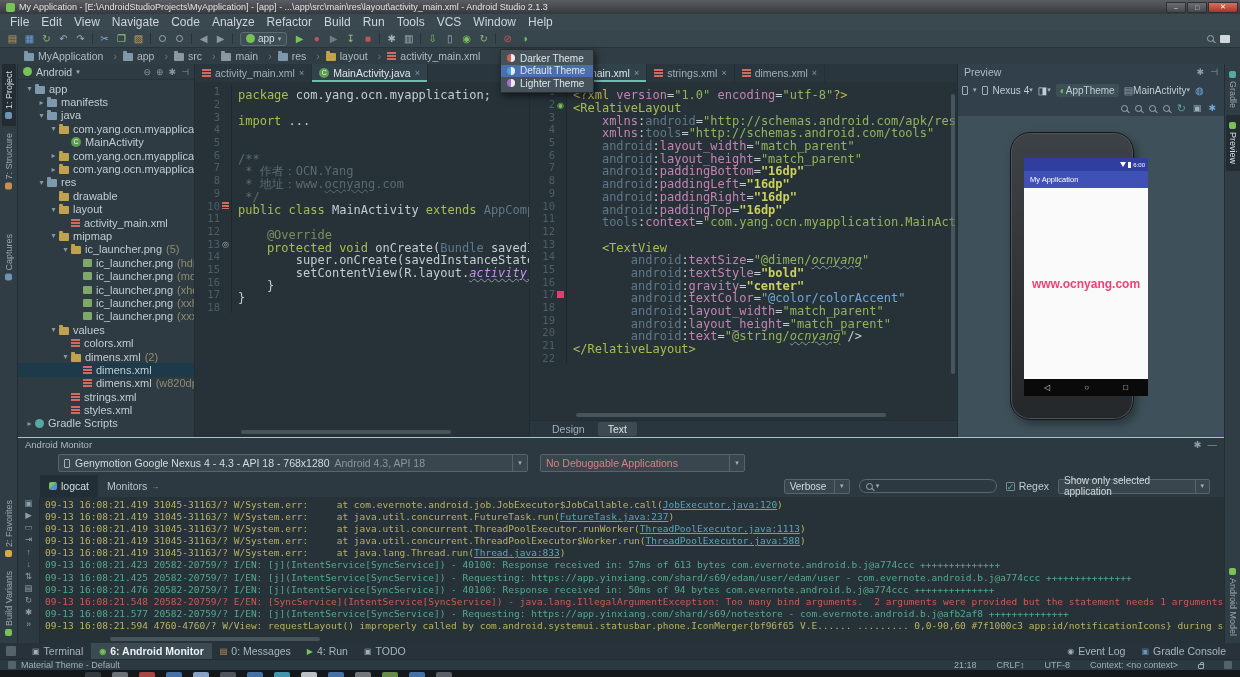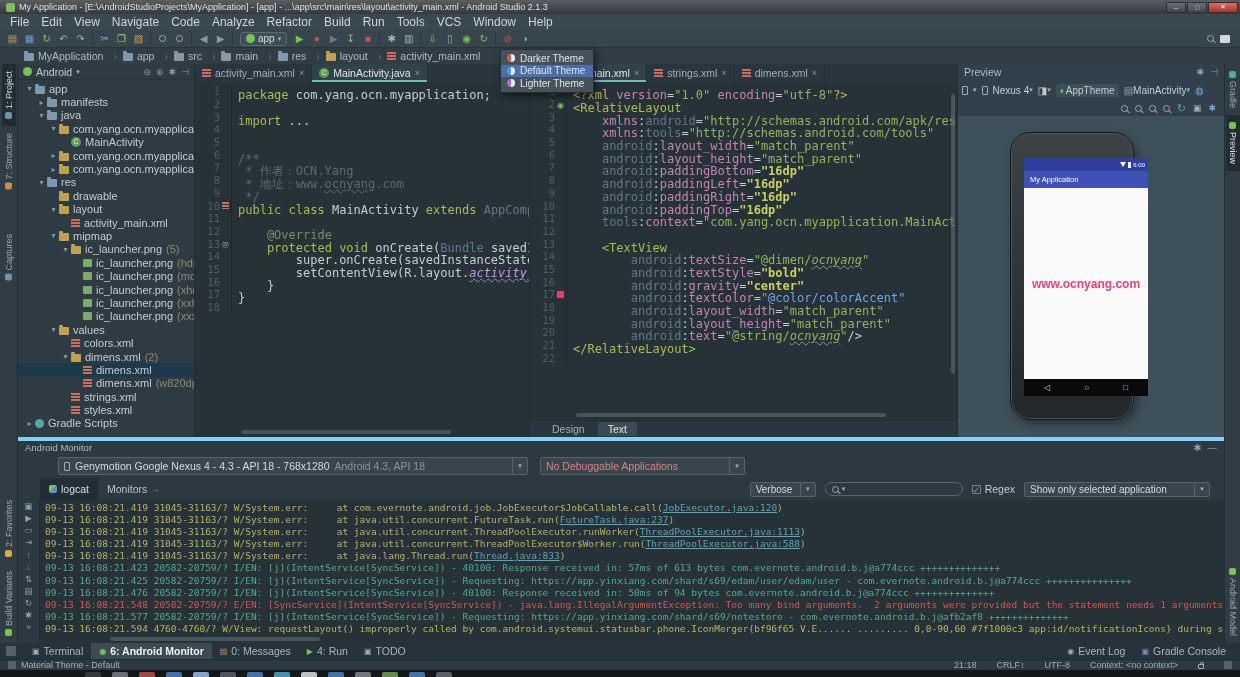--- a/index.html
+++ b/index.html
@@ -117,37 +117,37 @@
       border-radius:20px;border:1px solid #14171a;box-shadow:inset 0 0 0 1px #4d5357,3px 4px 8px rgba(0,0,0,.35);}
   .screen{position:absolute;left:13px;top:25px;width:124px;height:238px;background:#fafafa;display:flex;flex-direction:column;overflow:hidden;}
   .sbar{height:13px;background:#303f9f;color:#fff;display:flex;justify-content:flex-end;align-items:center;gap:2px;padding-right:3px;font-size:6px;}
   .wifi{width:0;height:0;border-left:3px solid transparent;border-right:3px solid transparent;border-top:5px solid #fff;}
   .batt{width:3px;height:6px;background:#fff;}
   .abar{height:17px;background:#3f51b5;color:#fff;font-size:7.5px;display:flex;align-items:center;padding-left:6px;}
   .pbody{flex:1;display:flex;align-items:center;justify-content:center;}
   .ptext{font-weight:bold;font-size:12px;}
   .nbar{height:17px;background:#0a0a0a;color:#cfd8dc;display:flex;align-items:center;justify-content:space-between;font-size:8px;padding:0 20px;}
   
-  .monitor{flex:1;background:#2c3940;border-top:4px solid #7dd3fc;display:flex;flex-direction:column;min-height:0;}
+  .monitor{flex:1;background:#2c3940;border-top:1px solid #7dd3fc;display:flex;flex-direction:column;min-height:0;}
   .mon-head{height:13px;display:flex;align-items:center;justify-content:space-between;padding:0 7px;font-size:9.5px;color:#aebbc3;flex:none;}
   .mon-devrow{height:24px;display:flex;align-items:center;gap:12px;padding-left:40px;flex:none;}
   .combo{display:flex;align-items:center;background:#3a464d;border:1px solid #57646c;border-radius:2px;height:18px;font-size:10.5px;color:#d2dbe0;padding-left:5px;}
   .combo .sub{color:#8a979e;margin-left:5px;}
   .arrowbox{width:15px;align-self:stretch;border-left:1px solid #57646c;display:flex;align-items:center;justify-content:center;margin-left:auto;color:#9fb0ba;font-size:7px;}
   .combo.dev{width:470px;}
   .combo.dbg{width:205px;color:#d98080;}
   .phone-ic{width:6px;height:9px;border:1px solid #9fb0ba;border-radius:1px;margin-right:5px;flex:none;}
   .mon-mid{height:22px;display:flex;align-items:center;padding-left:22px;position:relative;flex:none;}
   .mtab{height:22px;display:flex;align-items:center;gap:4px;padding:0 9px;font-size:10.5px;color:#b9c4cb;}
   .mtab.active{background:#222e35;color:#d6dfe4;}
   .cat-ic{width:8px;height:8px;border-radius:2px;background:linear-gradient(135deg,#78c257 50%,#5a8fd0 50%);}
   .mon-controls{position:absolute;right:14px;display:flex;align-items:center;gap:9px;font-size:10.5px;color:#c2cdd3;}
   .combo.small{height:15px;font-size:10px;}
   .combo.lvl{width:66px;}
-  .combo.filt{width:186px;}
+  .combo.filt{width:152px;}
   .searchpill{width:138px;height:14px;border:1px solid #5a666d;border-radius:8px;display:flex;align-items:center;gap:3px;padding-left:6px;}
   .check{width:9px;height:9px;border:1px solid #7a868d;border-radius:1px;color:#59b0a0;font-size:9px;line-height:8px;text-align:center;}
   .mon-body{flex:1;display:flex;min-height:0;}
   .mon-gutter{width:22px;flex:none;border-right:1px solid #222c32;display:flex;flex-direction:column;align-items:center;padding-top:1px;gap:1.5px;}
   .mgi{font-size:8.5px;color:#8fa0aa;line-height:1.25;}
   .logarea{flex:1;background:#263238;overflow:hidden;position:relative;padding:2px 0 0 5px;min-width:0;}
   .ll{height:12.1px;font:9.5px "DejaVu Sans Mono",monospace;white-space:pre;overflow:hidden;}
   .logarea .ll:first-child{margin-top:-7px;}
   .lw{color:#b9b261;}.li{color:#55a98e;}.le{color:#cf5952;}
   .tk-lnk{color:#57a8b8;text-decoration:underline;}

